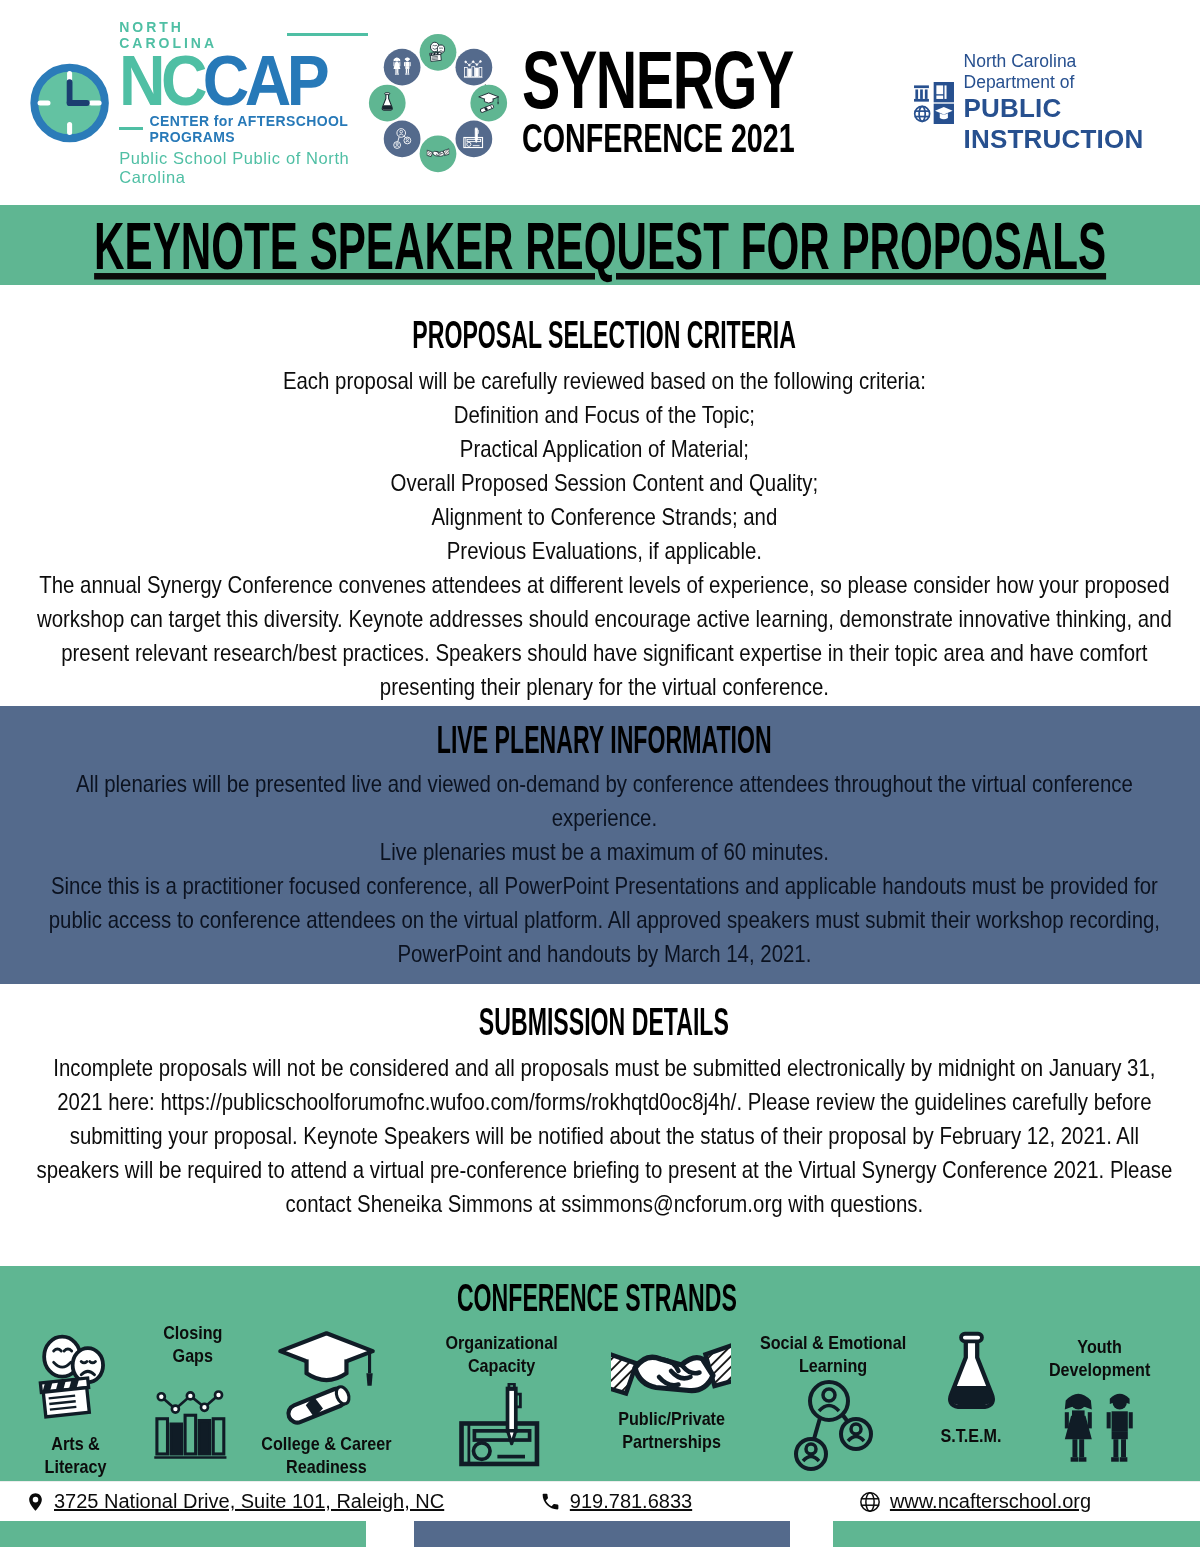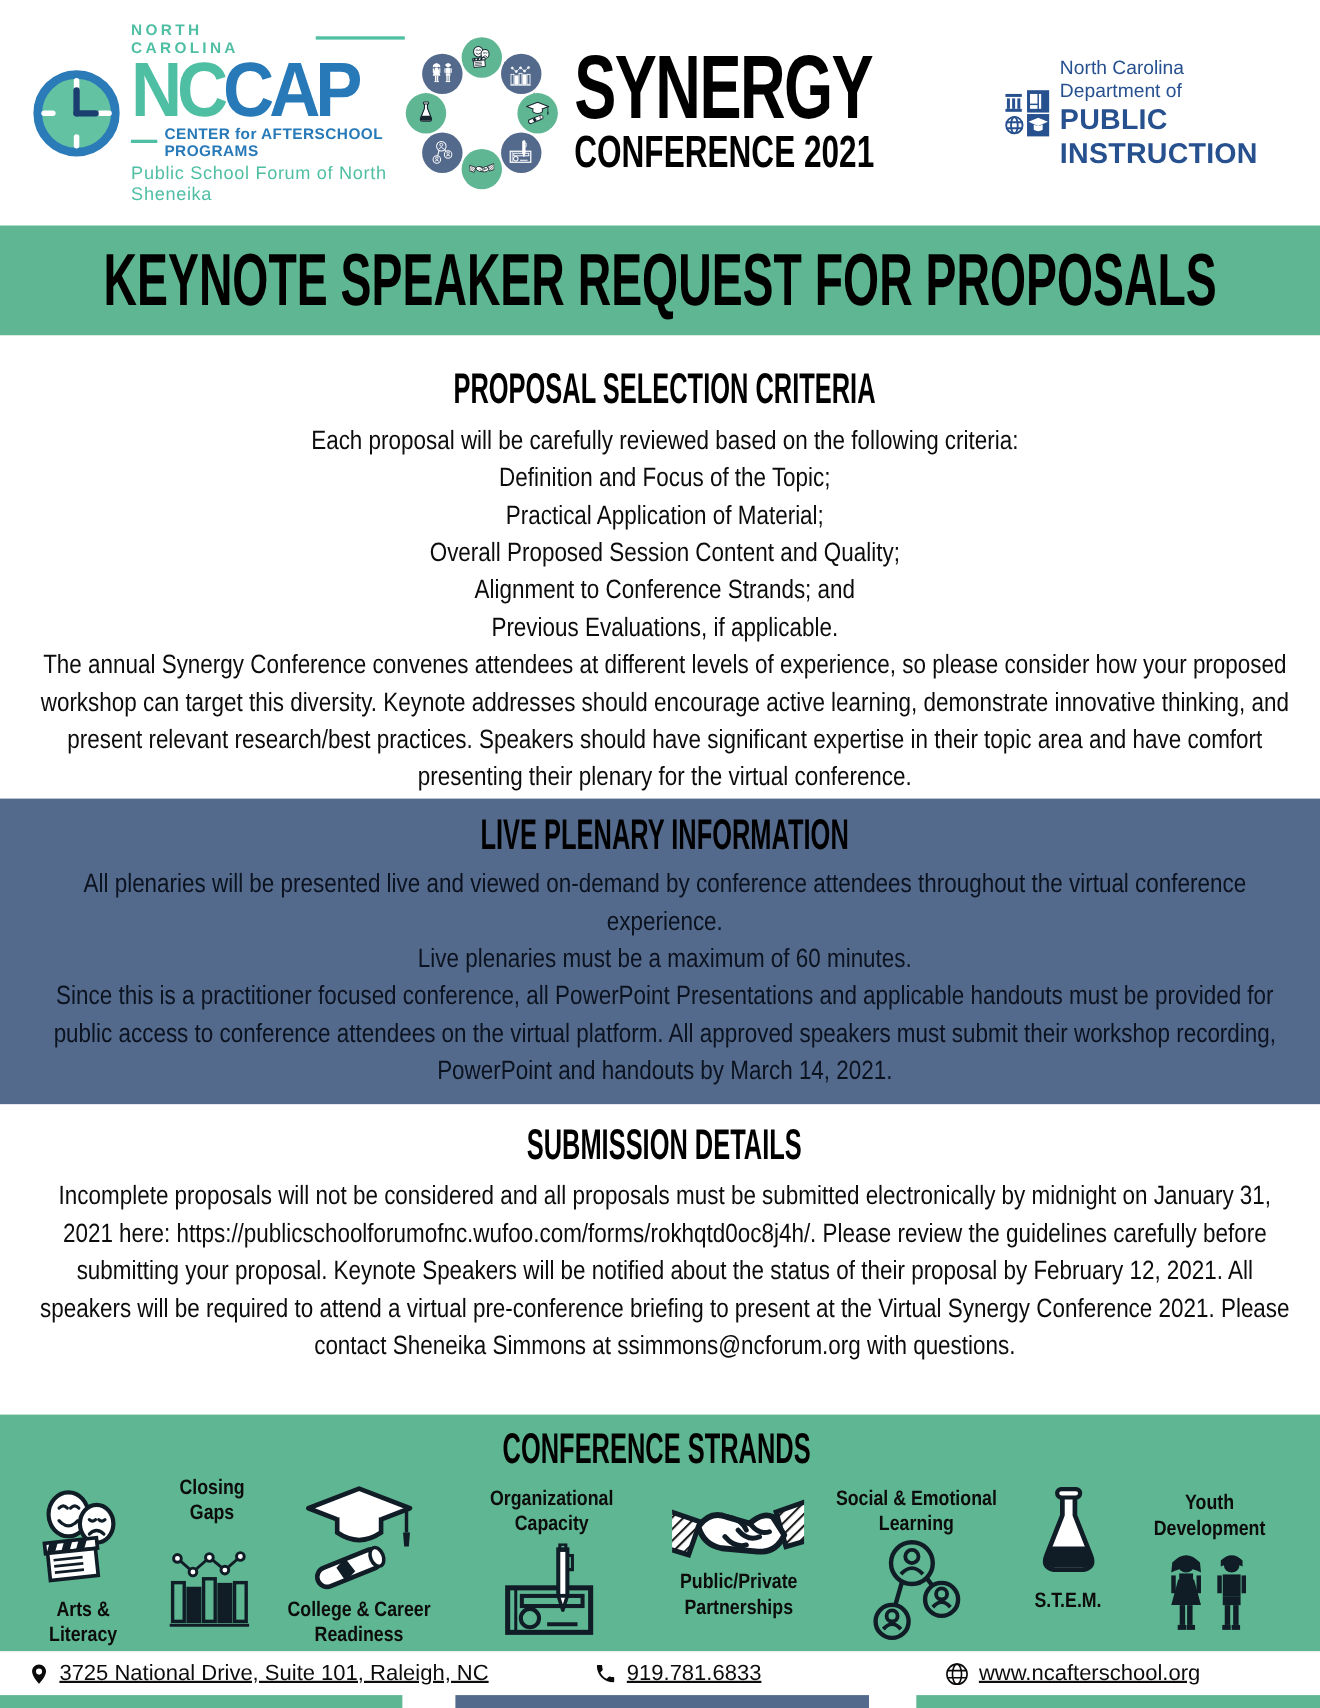--- a/index.html
+++ b/index.html
@@ -37,21 +37,21 @@
 
   .synergy { display:flex; align-items:center; gap:14px; }
   .syn-title { font-size:82px; font-weight:bold; color:#000; line-height:70px; transform:scaleX(0.70); transform-origin:left center; letter-spacing:-2px; white-space:nowrap; }
   .syn-sub { font-size:41px; font-weight:bold; color:#000; line-height:46px; transform:scaleX(0.70); transform-origin:left center; white-space:nowrap; }
 
   .dpi { display:flex; align-items:center; gap:10px; }
   .dpi-l1 { color:#27508F; font-size:17.5px; }
   .dpi-l2 { color:#27508F; font-size:26px; font-weight:bold; letter-spacing:0.2px; }
 
   
-  .banner { height:100px; background:#5FB692; display:flex; align-items:center; justify-content:center; }
+  .banner { height:80px; background:#5FB692; display:flex; align-items:center; justify-content:center;text-decoration:underline; }
   .banner .hd { font-size:62px; transform:scale(0.68,1.08); }
 
   
   .sec { overflow:hidden; padding-left:28px; padding-right:20px; }
   .sec-criteria { height:421px; padding-top:30px; background:#fff; }
   .sec-criteria .hd, .sec-plenary .hd, .sec-submission .hd, .sec-strands .hd { font-size:34px; }
   .sec-criteria .bodywrap { margin-top:10px; }
 
   .sec-plenary { height:278px; background:#546A8C; padding-top:14px; }
   .sec-plenary .bodywrap { margin-top:8px; color:#0b1220; }
@@ -246,21 +246,21 @@
         <span>NORTH CAROLINA</span>
         <span class="rule-teal"></span>
       </div>
       <div class="nccap-acronym">
         <span class="nc-teal">NC</span><span class="cap-blue">CAP</span>
       </div>
       <div class="nccap-mid">
         <span class="rule-teal"></span>
         <span>CENTER for AFTERSCHOOL PROGRAMS</span>
       </div>
-      <div class="nccap-bottom">Public School Forum of North Sheneika</div>
+      <div class="nccap-bottom">Public School Public of North Carolina</div>
     </div>
   </div>
 
   <div class="synergy">
     <svg viewBox="0 0 160 190" width="140" height="180">
       <circle cx="80" cy="95" r="58" fill="none" stroke="#8a8a8a" stroke-width="1.5" stroke-dasharray="3 6"></circle>
       <circle cx="80" cy="37" r="21" fill="#5FB692"></circle>
         <use href="#sym-masks" x="67" y="24" width="26" height="26" style="color:#16242e"></use>
       <circle cx="121" cy="54" r="21" fill="#546A8C"></circle>
         <use href="#sym-bars" x="108" y="41" width="26" height="26" style="color:#fff"></use>

